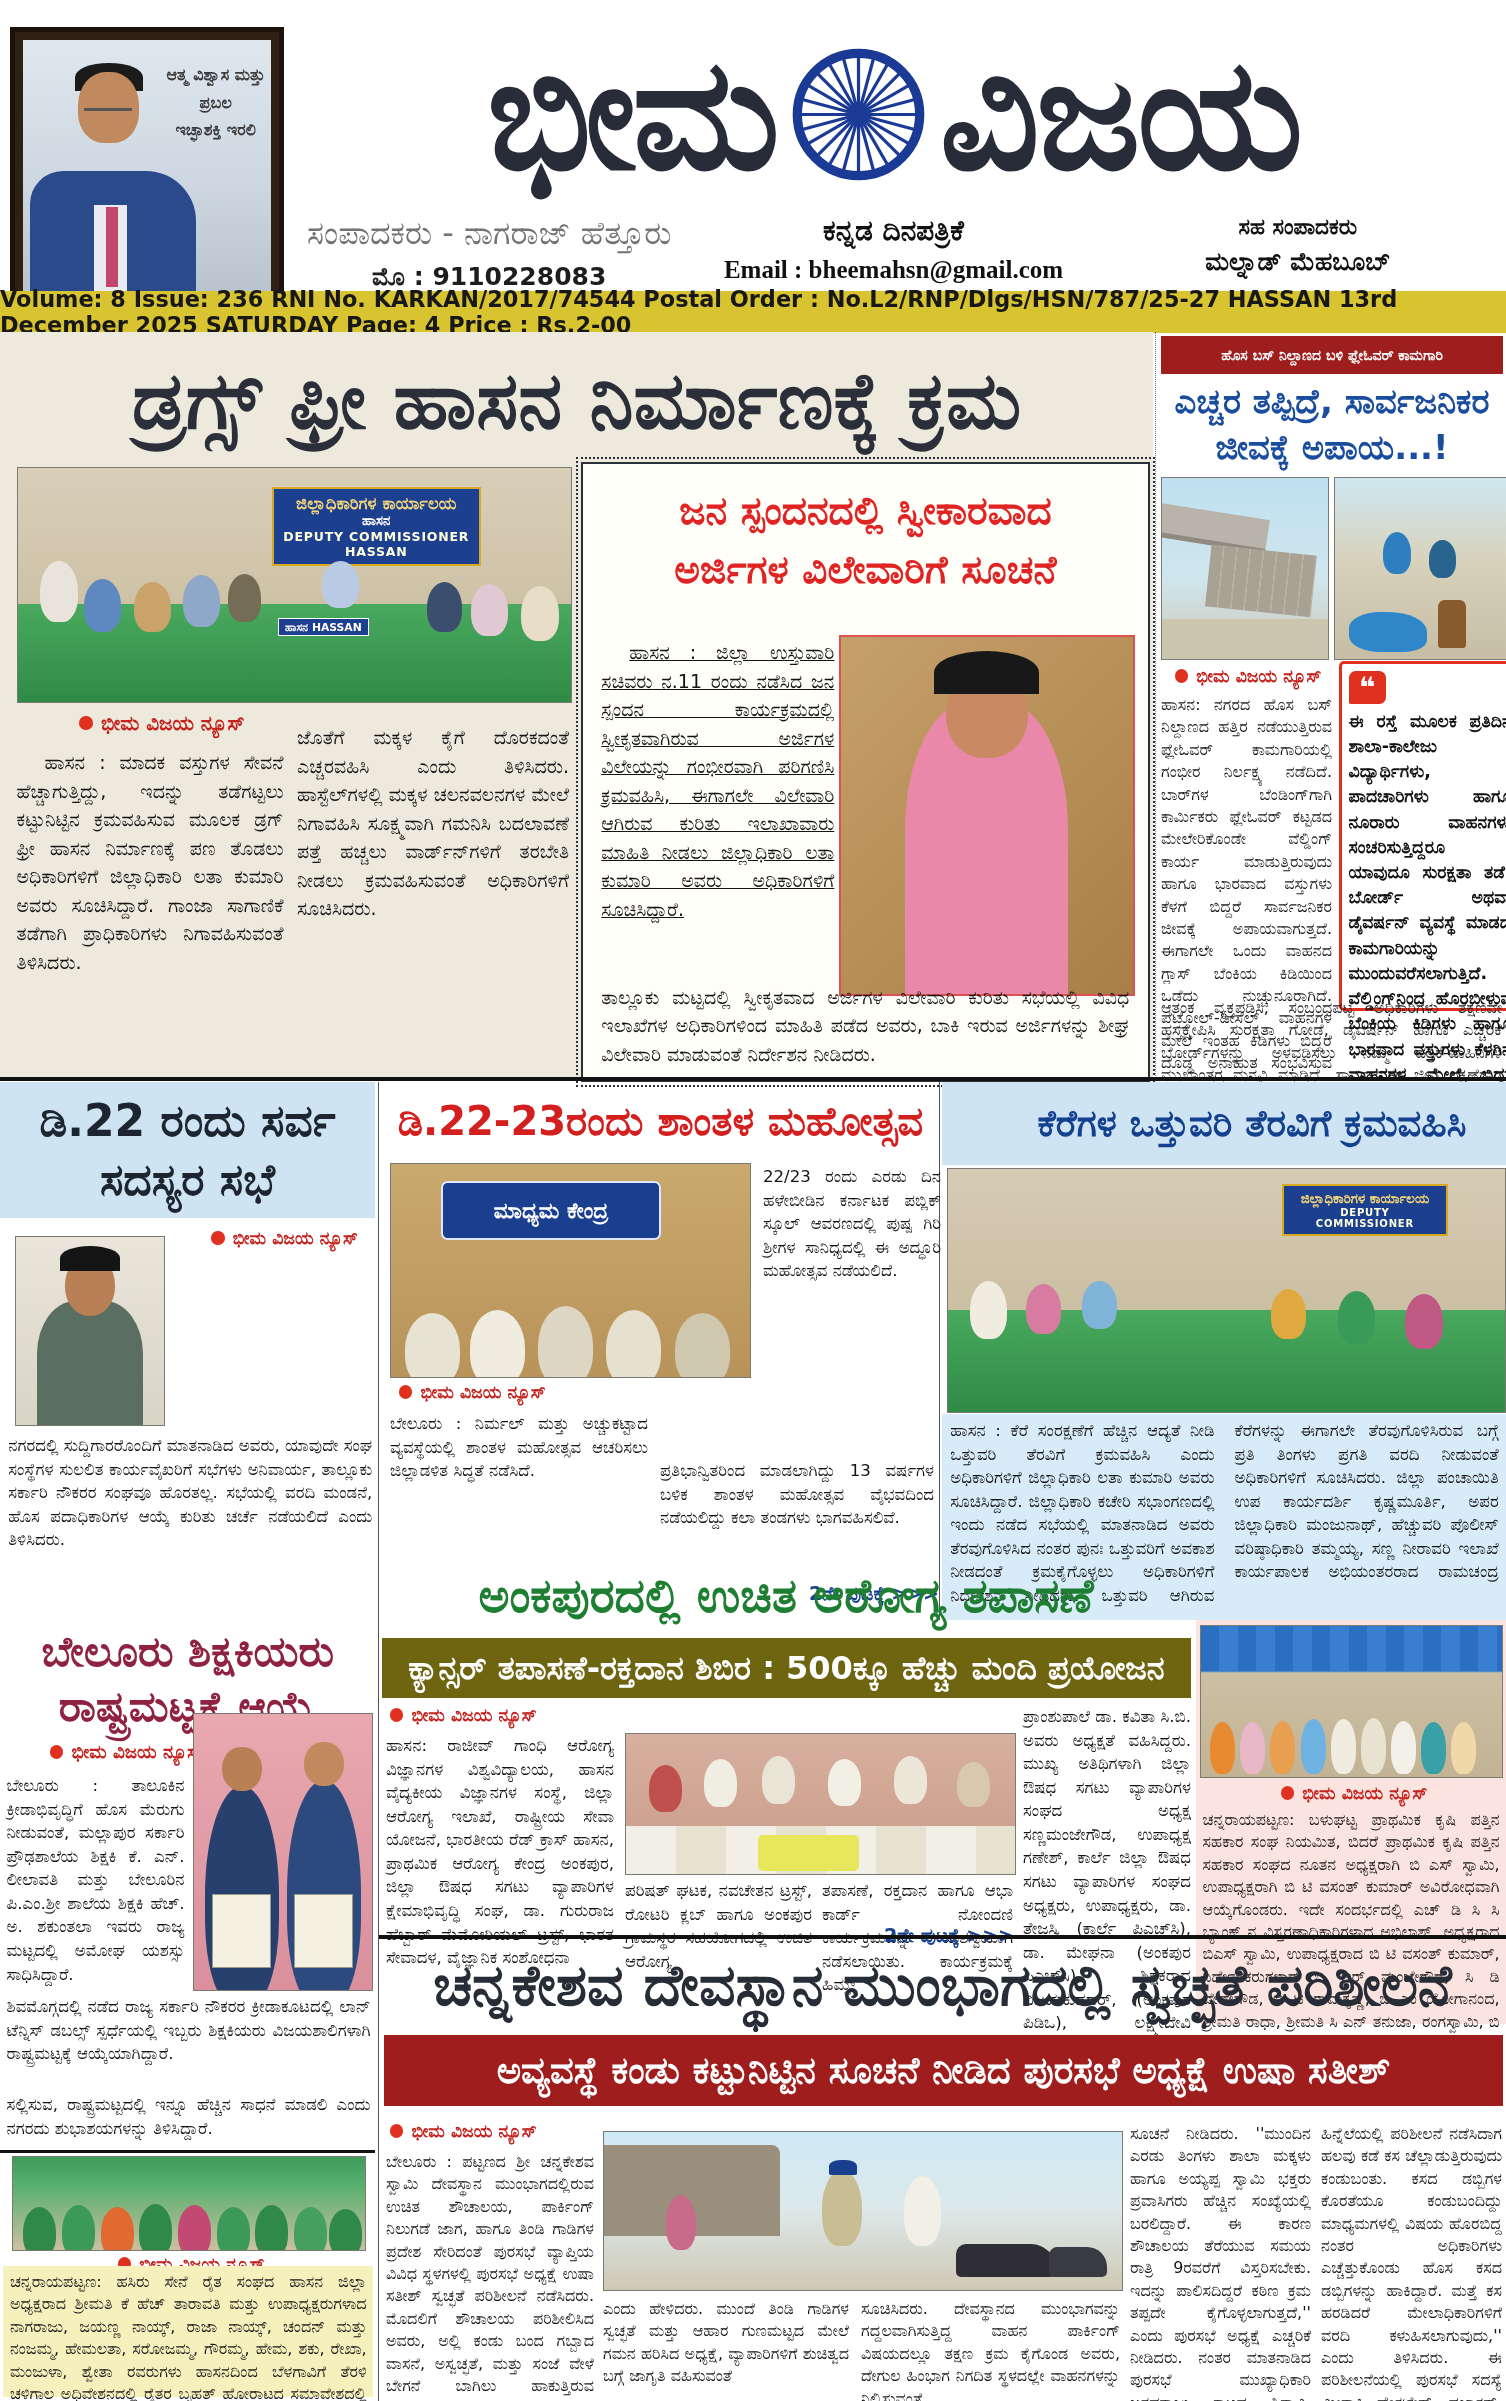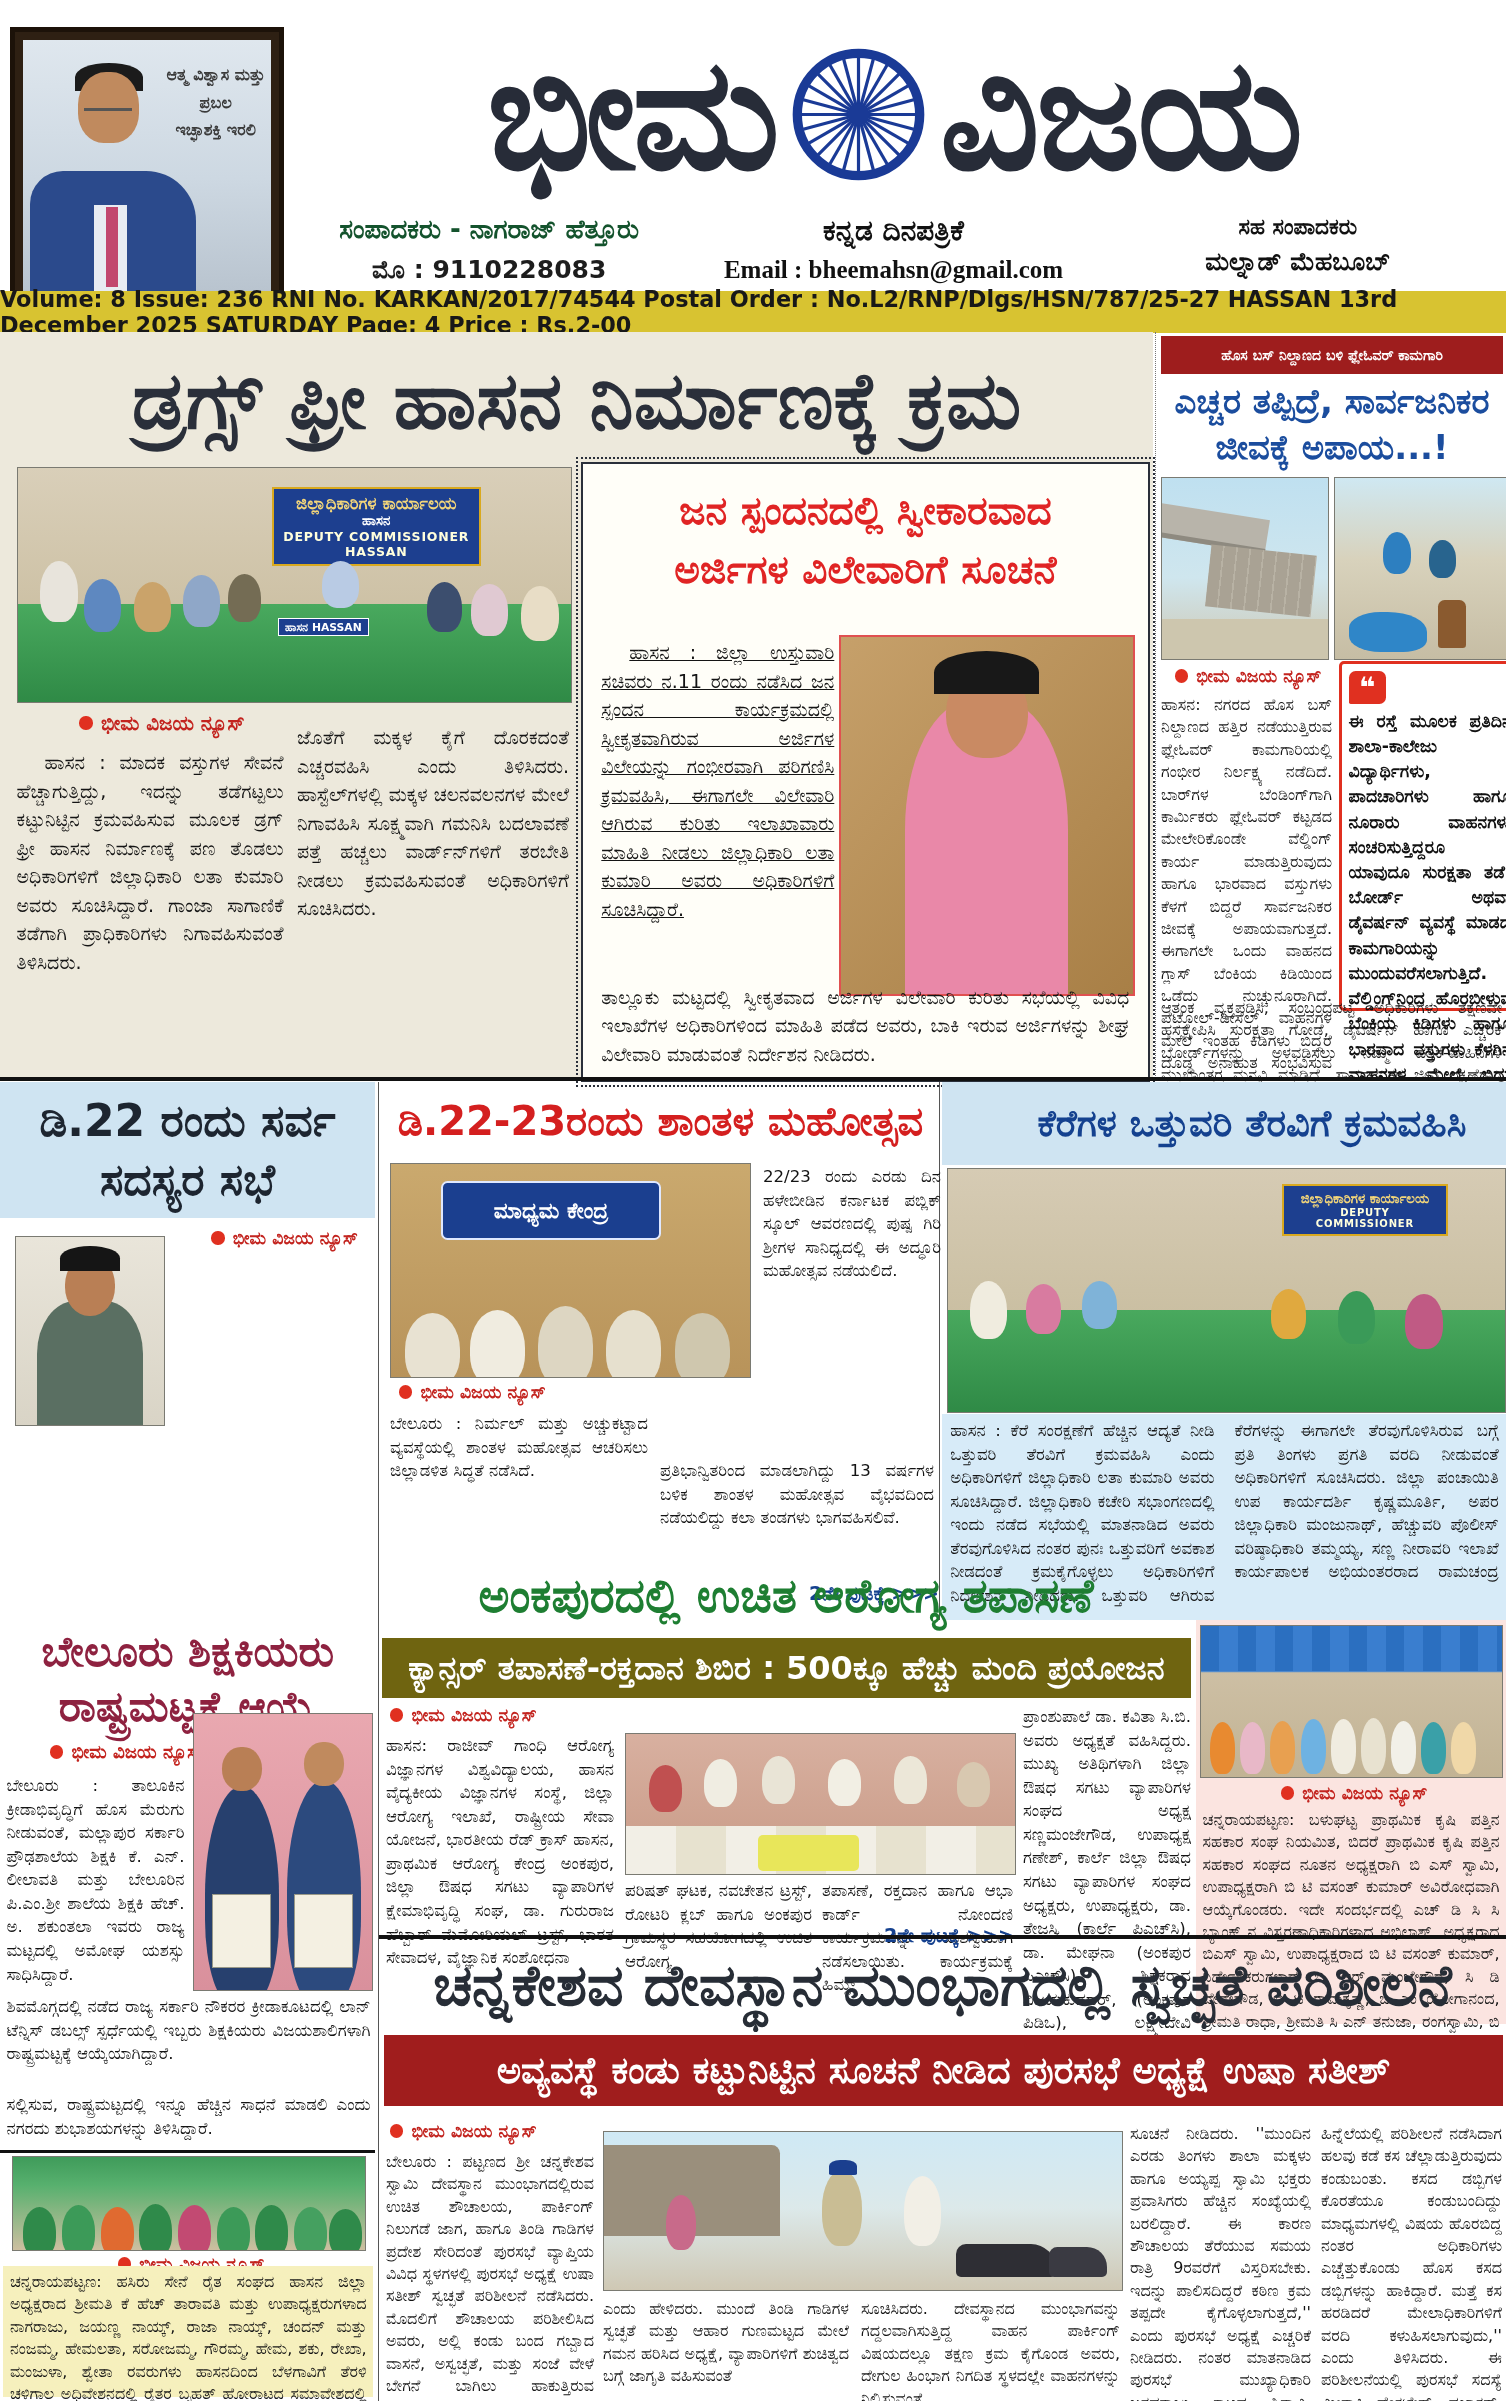--- a/index.html
+++ b/index.html
@@ -19,21 +19,21 @@
   .amb-shirt{position:absolute;left:71px;bottom:-5px;width:33px;height:91px;background:#e8ecf2;}
   .amb-tie{position:absolute;left:83px;bottom:3.3px;width:11.6px;height:80px;background:#c2476e;}
   .motto{position:absolute;right:5px;top:21.6px;width:100px;text-align:center;font-size:16px;line-height:1.7;
          color:#3a3a3a;font-weight:bold;}
   .title-wrap{position:absolute;left:287px;top:15px;width:1213px;height:199px;display:flex;
               align-items:center;justify-content:center;gap:15px;}
   .title-txt{font-size:155px;font-weight:900;color:#272c38;letter-spacing:-3.3px;line-height:1;}
   .chakra{width:133px;height:133px;flex:0 0 auto;}
   .mast-row{position:absolute;left:287px;top:214px;width:1213px;height:73px;display:flex;}
   .mast-col{flex:1;text-align:center;}
-  .mast-editor{font-size:26px;font-weight:bold;color:#14532d;}
+  .mast-editor{font-size:32px;font-weight:normal;color:#737373;}
   .mast-phone{font-size:25px;font-weight:bold;color:#1d1d1d;margin-top:10px;}
   .mast-daily{font-size:28px;font-weight:900;color:#111;}
   .mast-email{font-family:"Liberation Serif","DejaVu Serif",serif;font-size:25px;font-weight:bold;margin-top:8.3px;}
   .mast-co1{font-size:21.6px;font-weight:bold;}
   .mast-co2{font-size:25px;font-weight:bold;margin-top:8.3px;}
   
   .infobar{position:absolute;left:0;top:291px;width:1507px;height:42px;background:#d8c331;
            display:flex;align-items:center;justify-content:center;font-size:22.4px;font-weight:bold;color:#181818;}
   
   .cream{position:absolute;left:0;top:332px;width:1153px;height:748px;background:#ede9dc;}
@@ -251,20 +251,21 @@
     <div class="byline" style="font-size:17.4px;">
         <span class="dot"></span>
         <span>ಭೀಮ ವಿಜಯ ನ್ಯೂಸ್</span>
       </div>
   </div>
   <div class="photo" style="left:15px;top:1236px;width:148px;height:188px;background:linear-gradient(180deg,#e9e5da,#d9d4c6);">
     <div class="person" style="left:14%;top:34%;width:72%;height:78%;background:#5a6f62;border-radius:36% 36% 0 0;"></div>
     <div class="abs" style="left:33%;top:10%;width:34%;height:32%;background:#b97f55;border-radius:48%;"></div>
     <div class="abs" style="left:30%;top:5%;width:40%;height:13%;background:#151515;border-radius:50% 50% 0 0;"></div>
   </div>
+  <div class="abs p small" style="left:8.3px;top:1434px;width:364px;height:179px;">ನಗರದಲ್ಲಿ ಸುದ್ದಿಗಾರರೊಂದಿಗೆ ಮಾತನಾಡಿದ ಅವರು, ಯಾವುದೇ ಸಂಘ ಸಂಸ್ಥೆಗಳ ಸುಲಲಿತ ಕಾರ್ಯವೈಖರಿಗೆ ಸಭೆಗಳು ಅನಿವಾರ್ಯ, ತಾಲ್ಲೂಕು ಸರ್ಕಾರಿ ನೌಕರರ ಸಂಘವೂ ಹೊರತಲ್ಲ. ಸಭೆಯಲ್ಲಿ ವರದಿ ಮಂಡನೆ, ಹೊಸ ಪದಾಧಿಕಾರಿಗಳ ಆಯ್ಕೆ ಕುರಿತು ಚರ್ಚೆ ನಡೆಯಲಿದೆ ಎಂದು ತಿಳಿಸಿದರು.</div>
 
   <div class="b2-head">ಡಿ.22-23ರಂದು ಶಾಂತಳ ಮಹೋತ್ಸವ</div>
   <div class="photo" style="left:390px;top:1163px;width:359px;height:213px;background:linear-gradient(180deg,#caa96e,#b8935a);">
     <div class="banner-blue" style="left:14%;top:8%;width:60%;height:26%;font-size:21.6px;border:2.5px solid #dfe8ff;border-radius:6.6px;">ಮಾಧ್ಯಮ ಕೇಂದ್ರ</div>
     <div class="person" style="left:4%;bottom:-4%;width:55px;height:73px;background:#e8e2d2;"></div>
     <div class="person" style="left:22%;bottom:-4%;width:55px;height:76px;background:#f0ece0;"></div>
     <div class="person" style="left:41%;bottom:-4%;width:55px;height:80px;background:#ddd6c2;"></div>
     <div class="person" style="left:60%;bottom:-4%;width:55px;height:76px;background:#e6e0ce;"></div>
     <div class="person" style="left:79%;bottom:-4%;width:55px;height:73px;background:#cfc7ae;"></div>
   </div>

